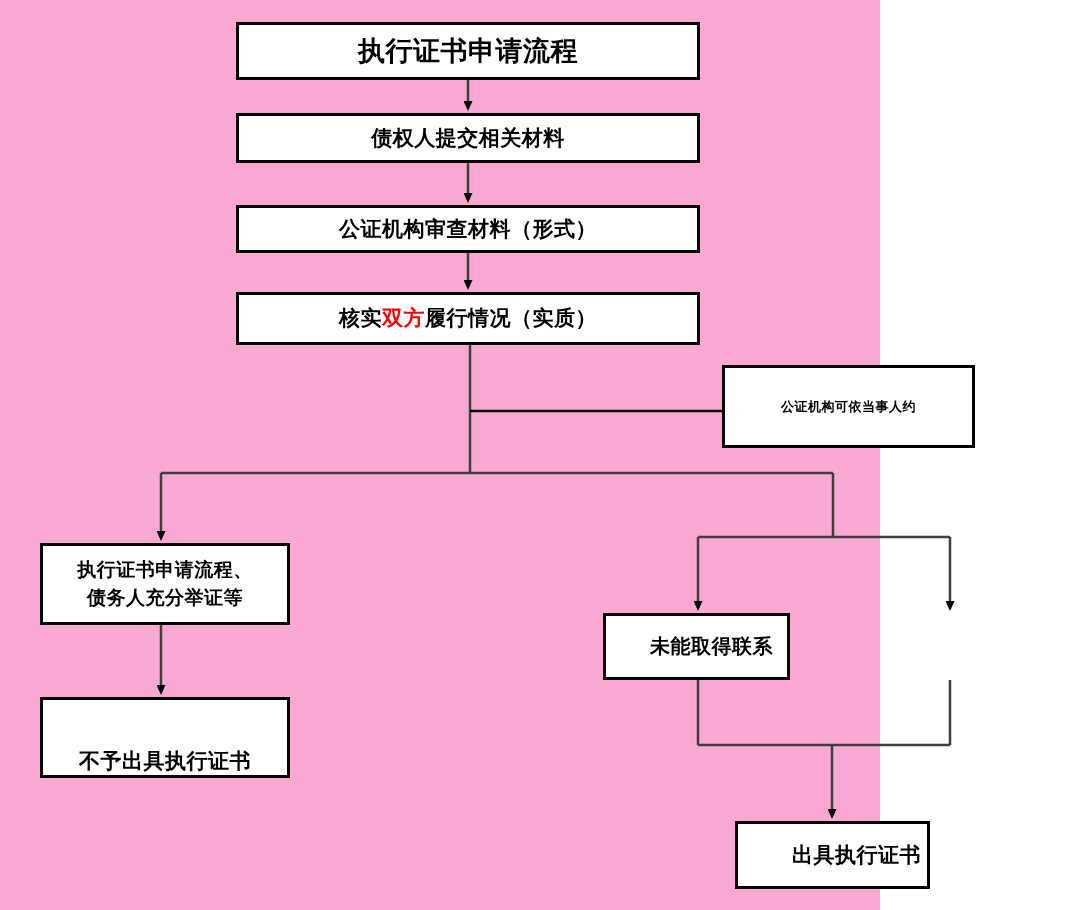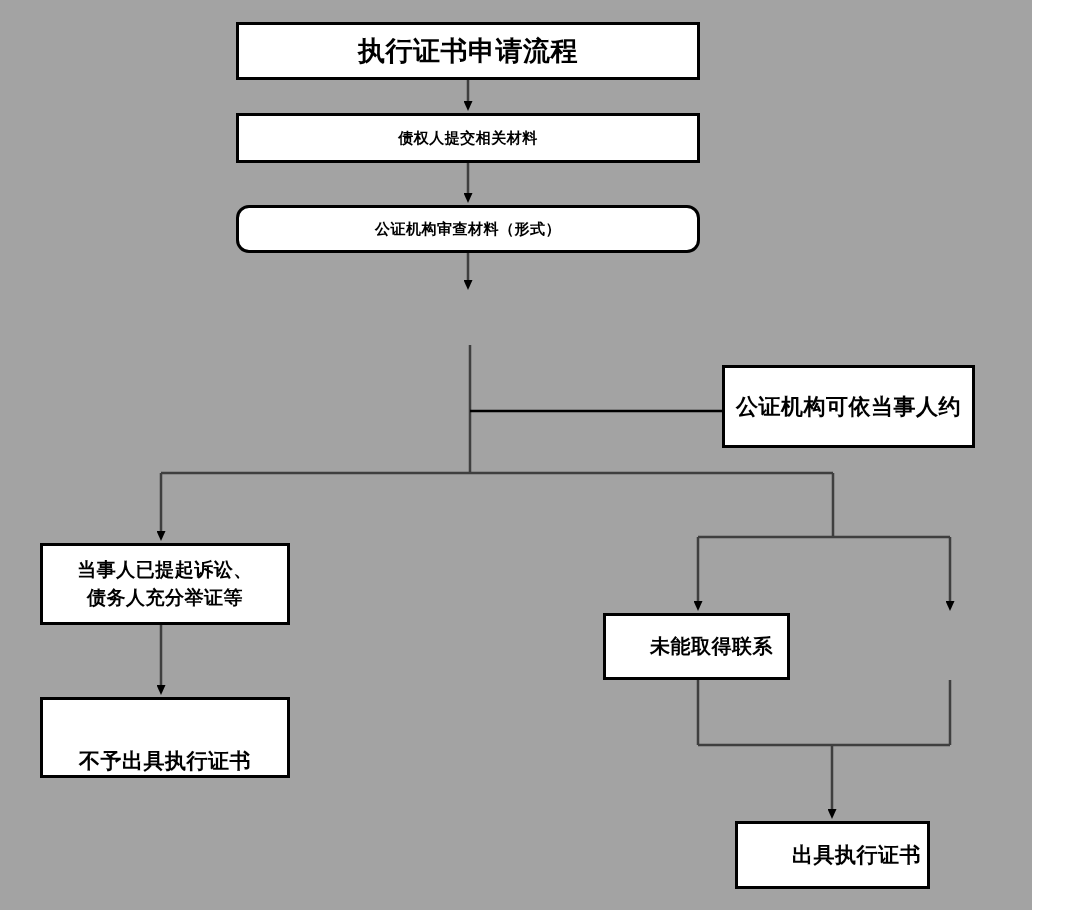--- a/index.html
+++ b/index.html
@@ -8,23 +8,23 @@
     background: #ffffff;
   }
   body {
     width: 1080px;
     height: 910px;
     font-family: "Liberation Sans", "DejaVu Sans", sans-serif;
     overflow: hidden;
   }
   #flowchart-root {
     position: relative;
-    width: 1032px;
+    width: 880px;
     height: 910px;
-    background: #a3a3a3;
+    background: #f9a8d4;
   }
   svg.connectors {
     position: absolute;
     left: 0;
     top: 0;
     width: 1080px;
     height: 910px;
   }
   .node {
     position: absolute;
@@ -38,22 +38,22 @@
     z-index: 2;
   }
   .node .node-label {
     font-weight: bold;
     color: #000000;
     line-height: 1.28;
     letter-spacing: 0.5px;
     white-space: pre-line;
   }
   .title-node .node-label { font-size: 27px; }
-  .step-node .node-label  { font-size: 15px; text-align: right; }
-  .note-node .node-label  { font-size: 22px; line-height: 1.35; }
+  .step-node .node-label  { font-size: 21px; text-align: right; }
+  .note-node .node-label  { font-size: 13px; line-height: 1.35; }
   .branch-node .node-label{ font-size: 19px; line-height: 1.45; }
   .outcome-node .node-label { font-size: 21px; }
   .term-node .node-label  { font-size: 20px; }
   .hl { color: #ff0000; }
 </style>
 </head>
 <body>
 
 <div id="flowchart-root">
 
@@ -118,31 +118,34 @@
   </svg>
 
   <div class="node title-node" style="left:236px; top:22px; width:464px; height:58px;">
     <span class="node-label">执行证书申请流程</span>
   </div>
 
   <div class="node step-node" style="left:236px; top:113px; width:464px; height:50px;">
     <span class="node-label">债权人提交相关材料</span>
   </div>
 
-  <div class="node step-node" style="left:236px; top:205px; width:464px; height:48px;border-radius:13px;">
+  <div class="node step-node" style="left:236px; top:205px; width:464px; height:48px;">
     <span class="node-label">公证机构审查材料（形式）</span>
   </div>
 
+  <div class="node step-node" style="left:236px; top:292px; width:464px; height:53px;">
+    <span class="node-label"><span>核实</span><span class="hl">双方</span><span>履行情况（实质）</span></span>
+  </div>
 
   <div class="node note-node" style="left:722px; top:365px; width:253px; height:83px;">
     <span class="node-label"><span>公证机构可依当事人约</span><br></span>
   </div>
 
   <div class="node branch-node" style="left:40px; top:543px; width:250px; height:82px;">
-    <span class="node-label"><span>当事人已提起诉讼、</span><br><span>债务人充分举证等</span></span>
+    <span class="node-label"><span>执行证书申请流程、</span><br><span>债务人充分举证等</span></span>
   </div>
 
   <div class="node outcome-node" style="left:40px; top:697px; width:250px; height:81px;align-items:flex-end;">
     <span class="node-label">不予出具执行证书</span>
   </div>
 
   <div class="node term-node" style="left:603px; top:613px; width:187px; height:67px;padding-left:30px;">
     <span class="node-label">未能取得联系</span>
   </div>
 

